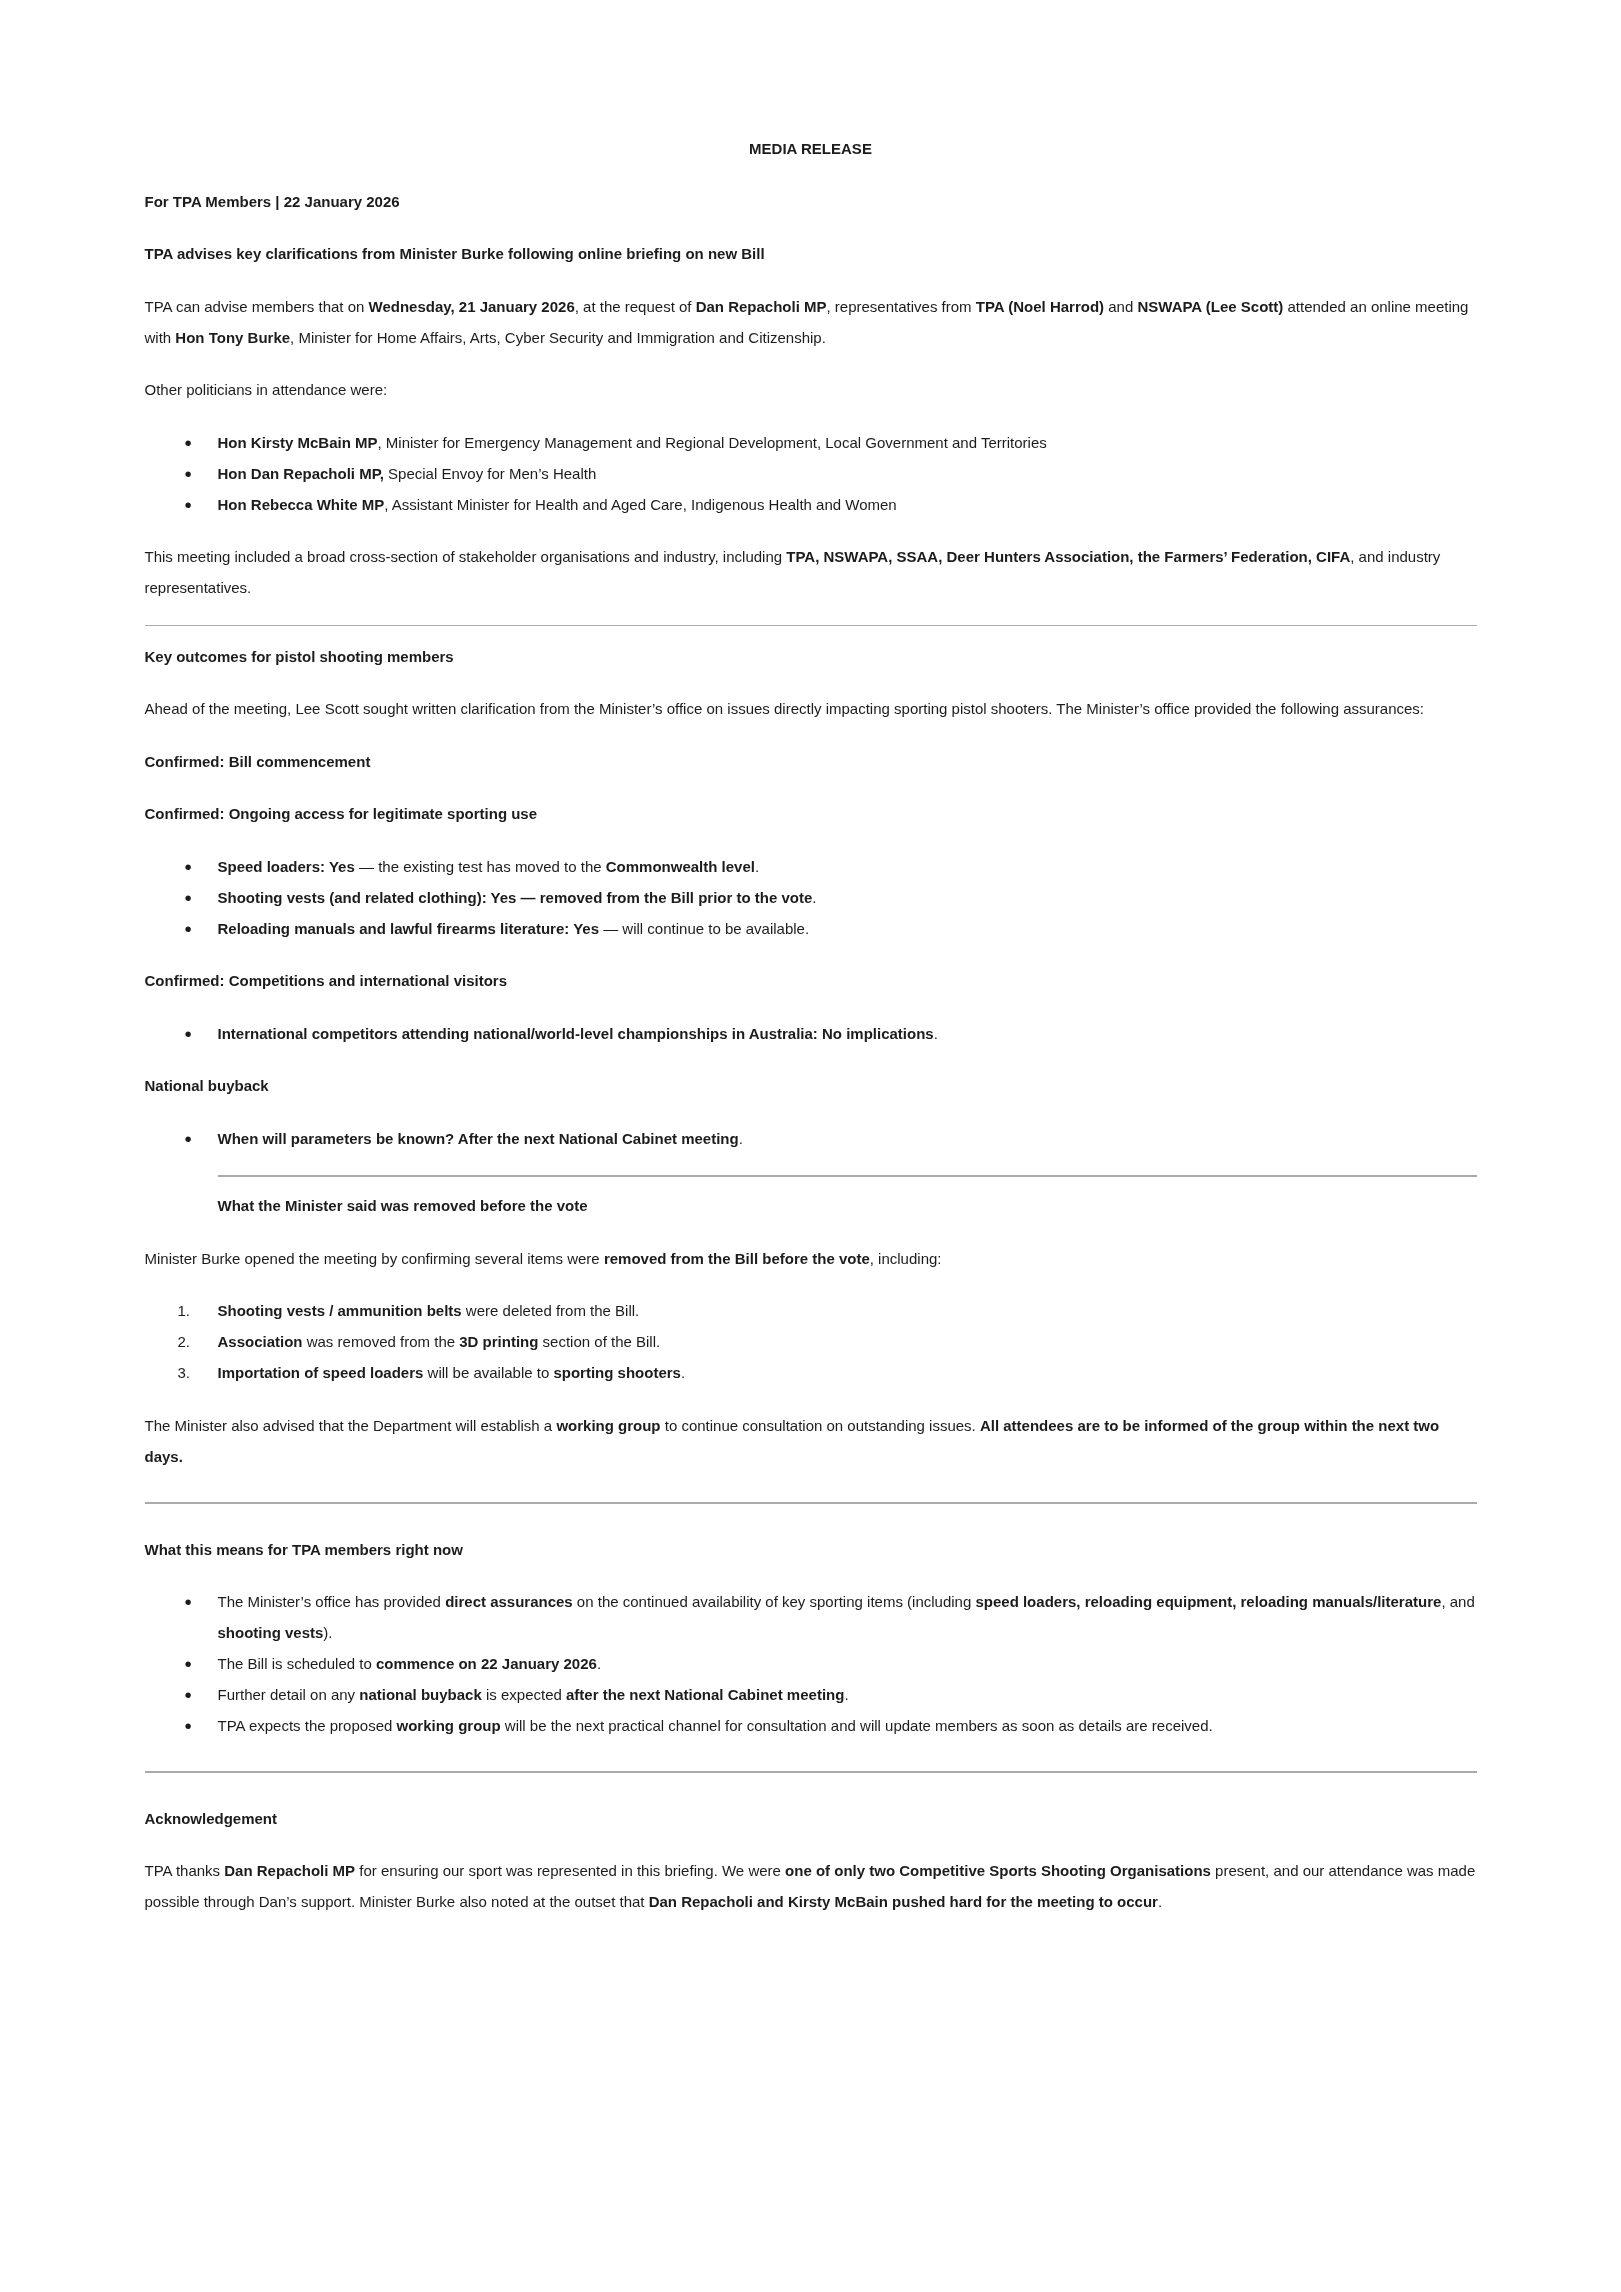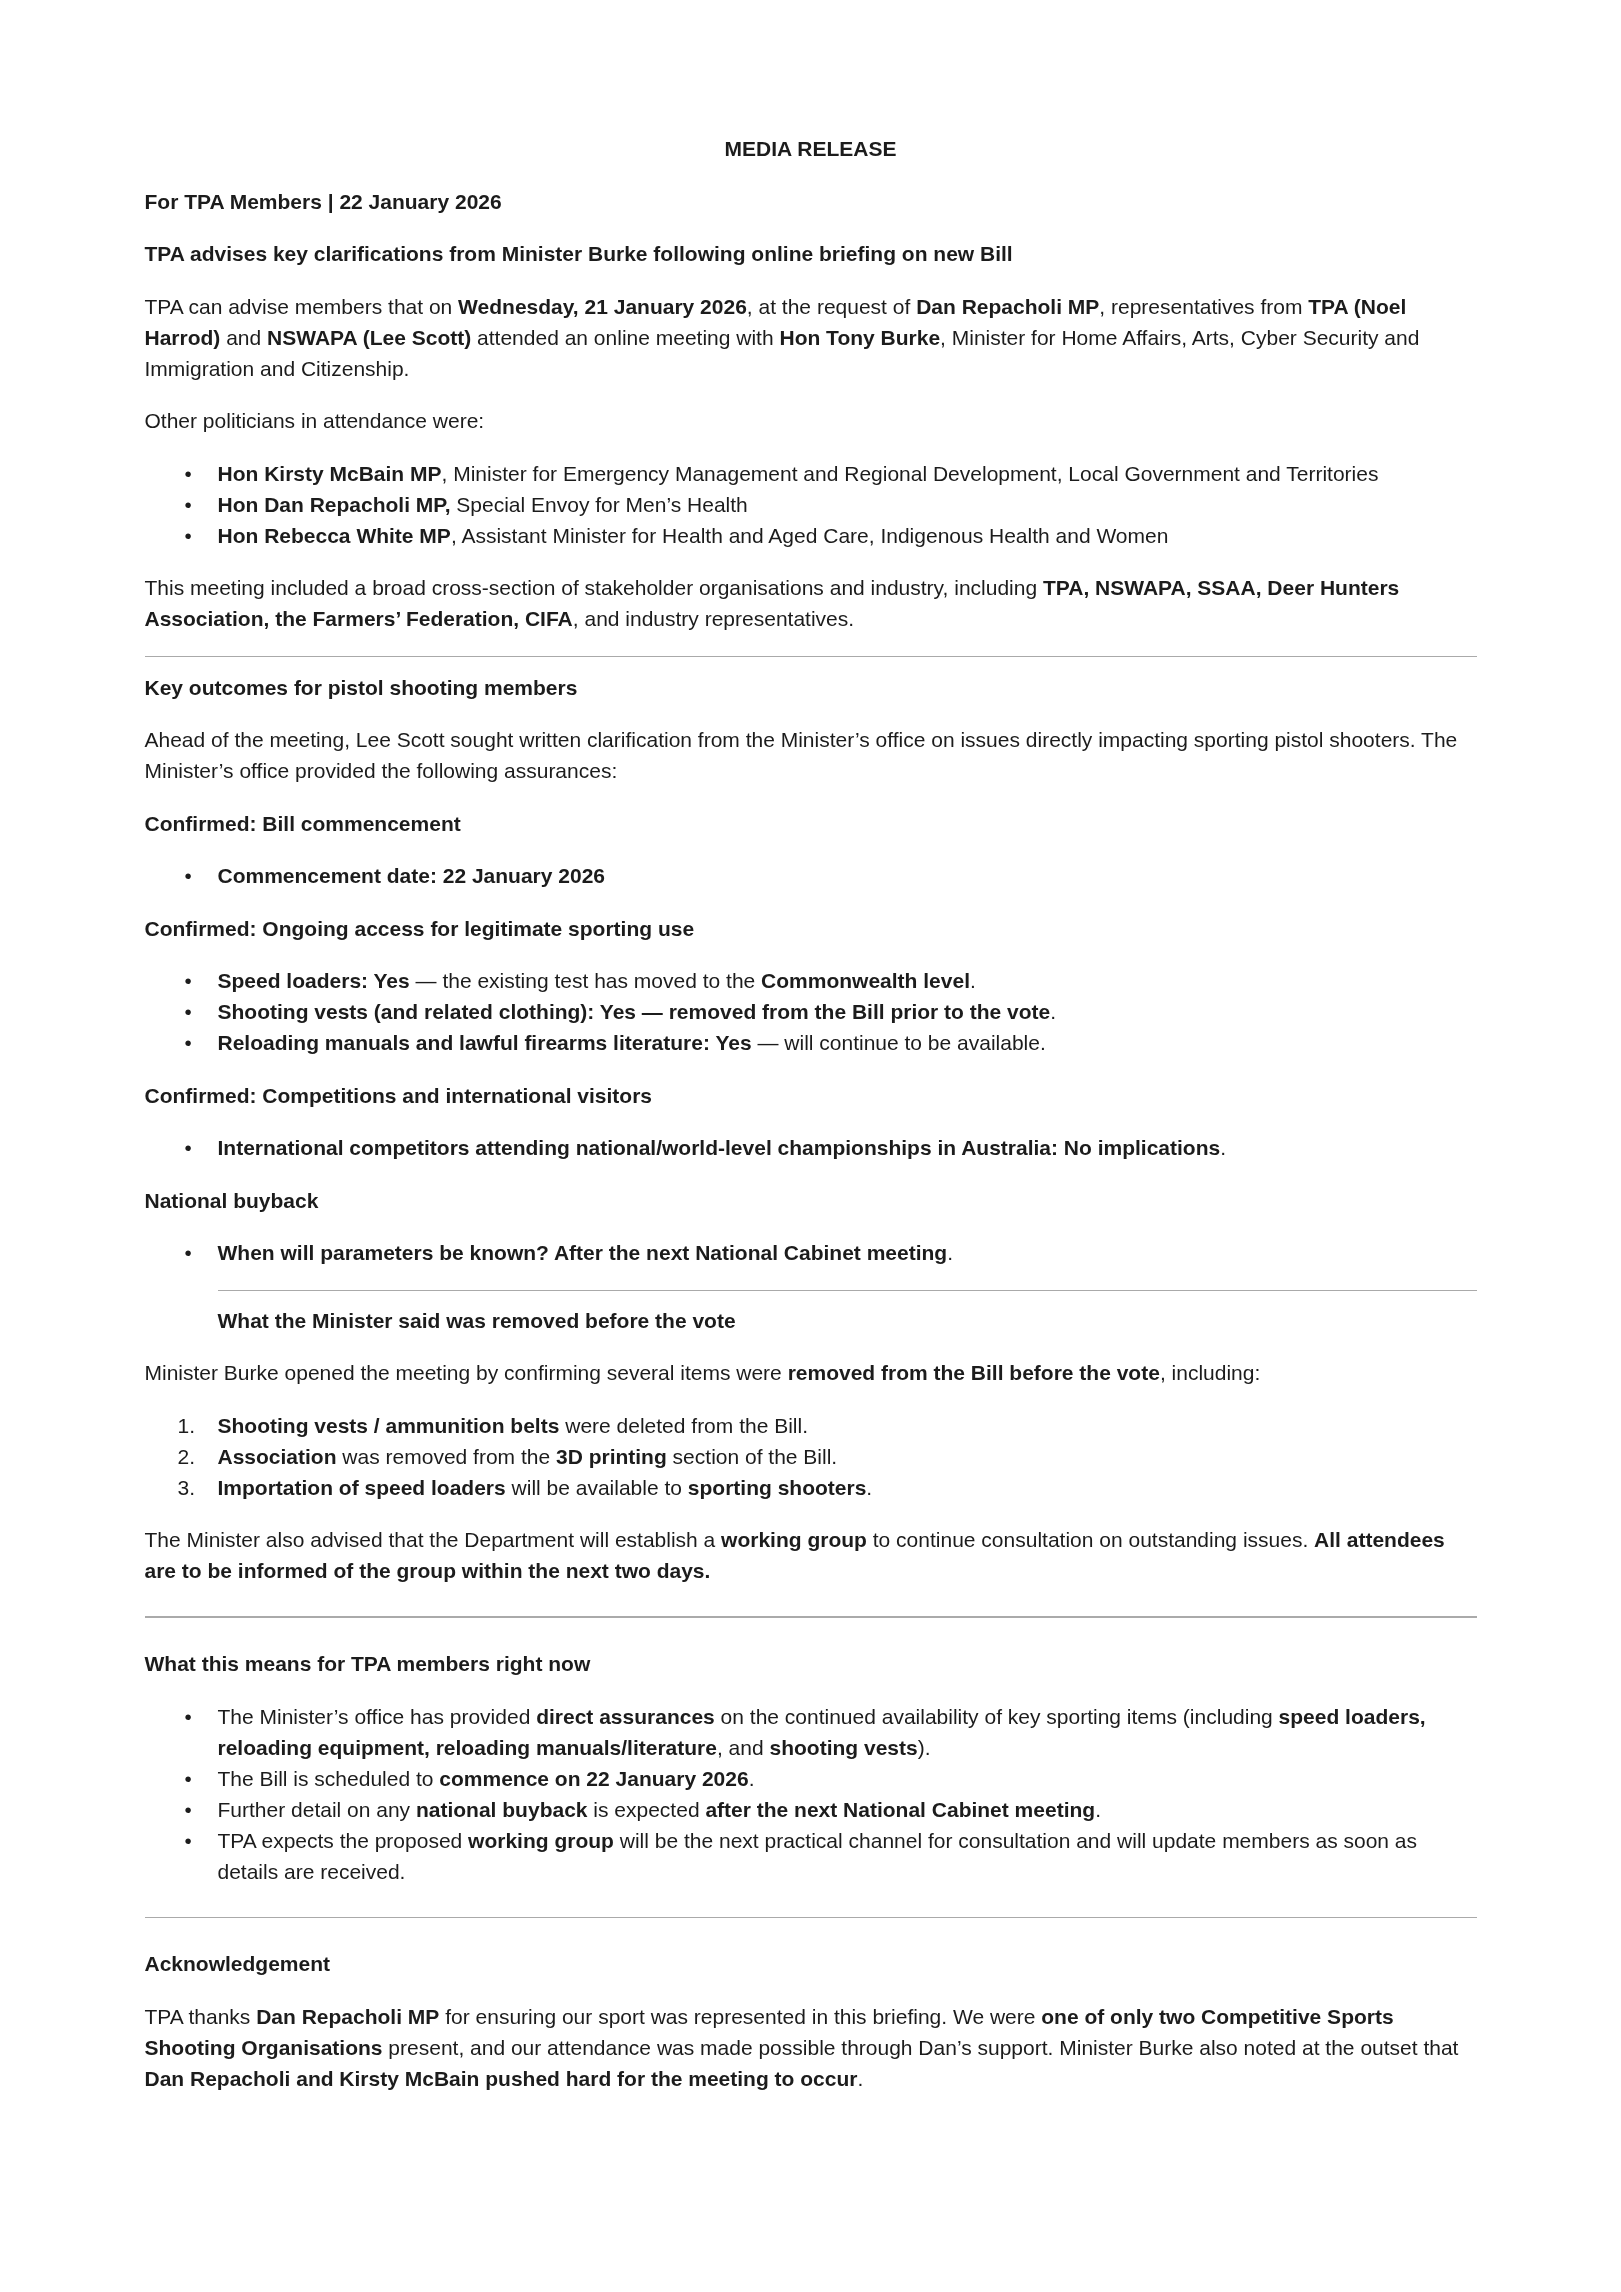--- a/index.html
+++ b/index.html
@@ -5,21 +5,21 @@
   html, body { margin: 0; padding: 0; background: #ffffff; }
   .page {
     position: relative;
     width: 1606px;
     height: 2293px;
     margin: 0 auto;
     background: #ffffff;
     box-sizing: border-box;
     padding: 133px 137px 0 137px;
     font-family: "Liberation Sans", sans-serif;
-    font-size: 21px;
+    font-size: 15px;
     line-height: 31px;
     color: #1c1c1c;
     overflow: hidden;
   }
   .doc-title {
     text-align: center;
     font-weight: 700;
     margin: 0 0 21.5px 0;
   }
   .para, .heading {
@@ -76,23 +76,20 @@
       <ul class="blist">
         <li><strong>Hon Kirsty McBain MP</strong><span>, Minister for Emergency Management and Regional Development, Local Government and Territories</span></li>
         <li><strong>Hon Dan Repacholi MP,</strong><span> Special Envoy for Men’s Health</span></li>
         <li><strong>Hon Rebecca White MP</strong><span>, Assistant Minister for Health and Aged Care, Indigenous Health and Women</span></li>
       </ul>
       <div class="para"><span>This meeting included a broad cross-section of stakeholder organisations and industry, including </span><strong>TPA, NSWAPA, SSAA, Deer Hunters Association, the Farmers’ Federation, CIFA</strong><span>, and industry representatives.</span></div>
       <div class="rule rule-section" style="background: rgb(170, 170, 170);"></div>
       <div class="heading"><strong>Key outcomes for pistol shooting members</strong></div>
       <div class="para"><span>Ahead of the meeting, Lee Scott sought written clarification from the Minister’s office on issues directly impacting sporting pistol shooters. The Minister’s office provided the following assurances:</span></div>
       <div class="heading"><strong>Confirmed: Bill commencement</strong></div>
-      <ul class="blist">
-        <li><strong>Commencement date: 22 January 2026</strong></li>
-      </ul>
       <div class="heading"><strong>Confirmed: Ongoing access for legitimate sporting use</strong></div>
       <ul class="blist">
         <li><strong>Speed loaders: Yes</strong><span> — the existing test has moved to the </span><strong>Commonwealth level</strong><span>.</span></li>
         <li><strong>Shooting vests (and related clothing): Yes — removed from the Bill prior to the vote</strong><span>.</span></li>
         <li><strong>Reloading manuals and lawful firearms literature: Yes</strong><span> — will continue to be available.</span></li>
       </ul>
       <div class="heading"><strong>Confirmed: Competitions and international visitors</strong></div>
       <ul class="blist">
         <li><strong>International competitors attending national/world-level championships in Australia: No implications</strong><span>.</span></li>
       </ul>

